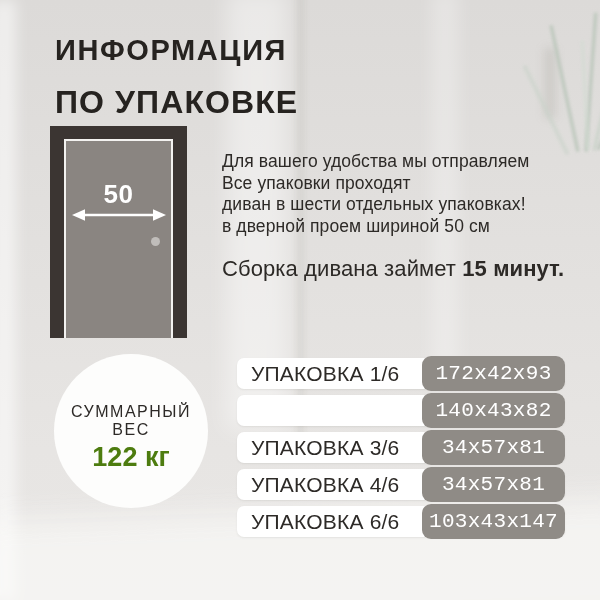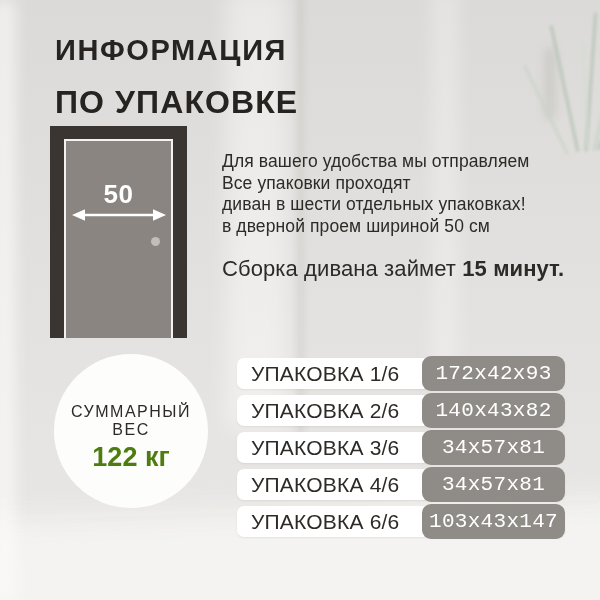--- a/index.html
+++ b/index.html
@@ -115,21 +115,20 @@
   </div>
 
   <div class="packages">
     <div class="pkg-row">
       <div class="pkg-bar"></div>
       <div class="pkg-label">УПАКОВКА 1/6</div>
       <div class="pkg-badge">172x42x93</div>
     </div>
     <div class="pkg-row">
       <div class="pkg-bar"></div>
-      <div class="pkg-label">УПАКОВКА 2/6</div>
       <div class="pkg-badge">140x43x82</div>
     </div>
     <div class="pkg-row">
       <div class="pkg-bar"></div>
       <div class="pkg-label">УПАКОВКА 3/6</div>
       <div class="pkg-badge">34x57x81</div>
     </div>
     <div class="pkg-row">
       <div class="pkg-bar"></div>
       <div class="pkg-label">УПАКОВКА 4/6</div>

